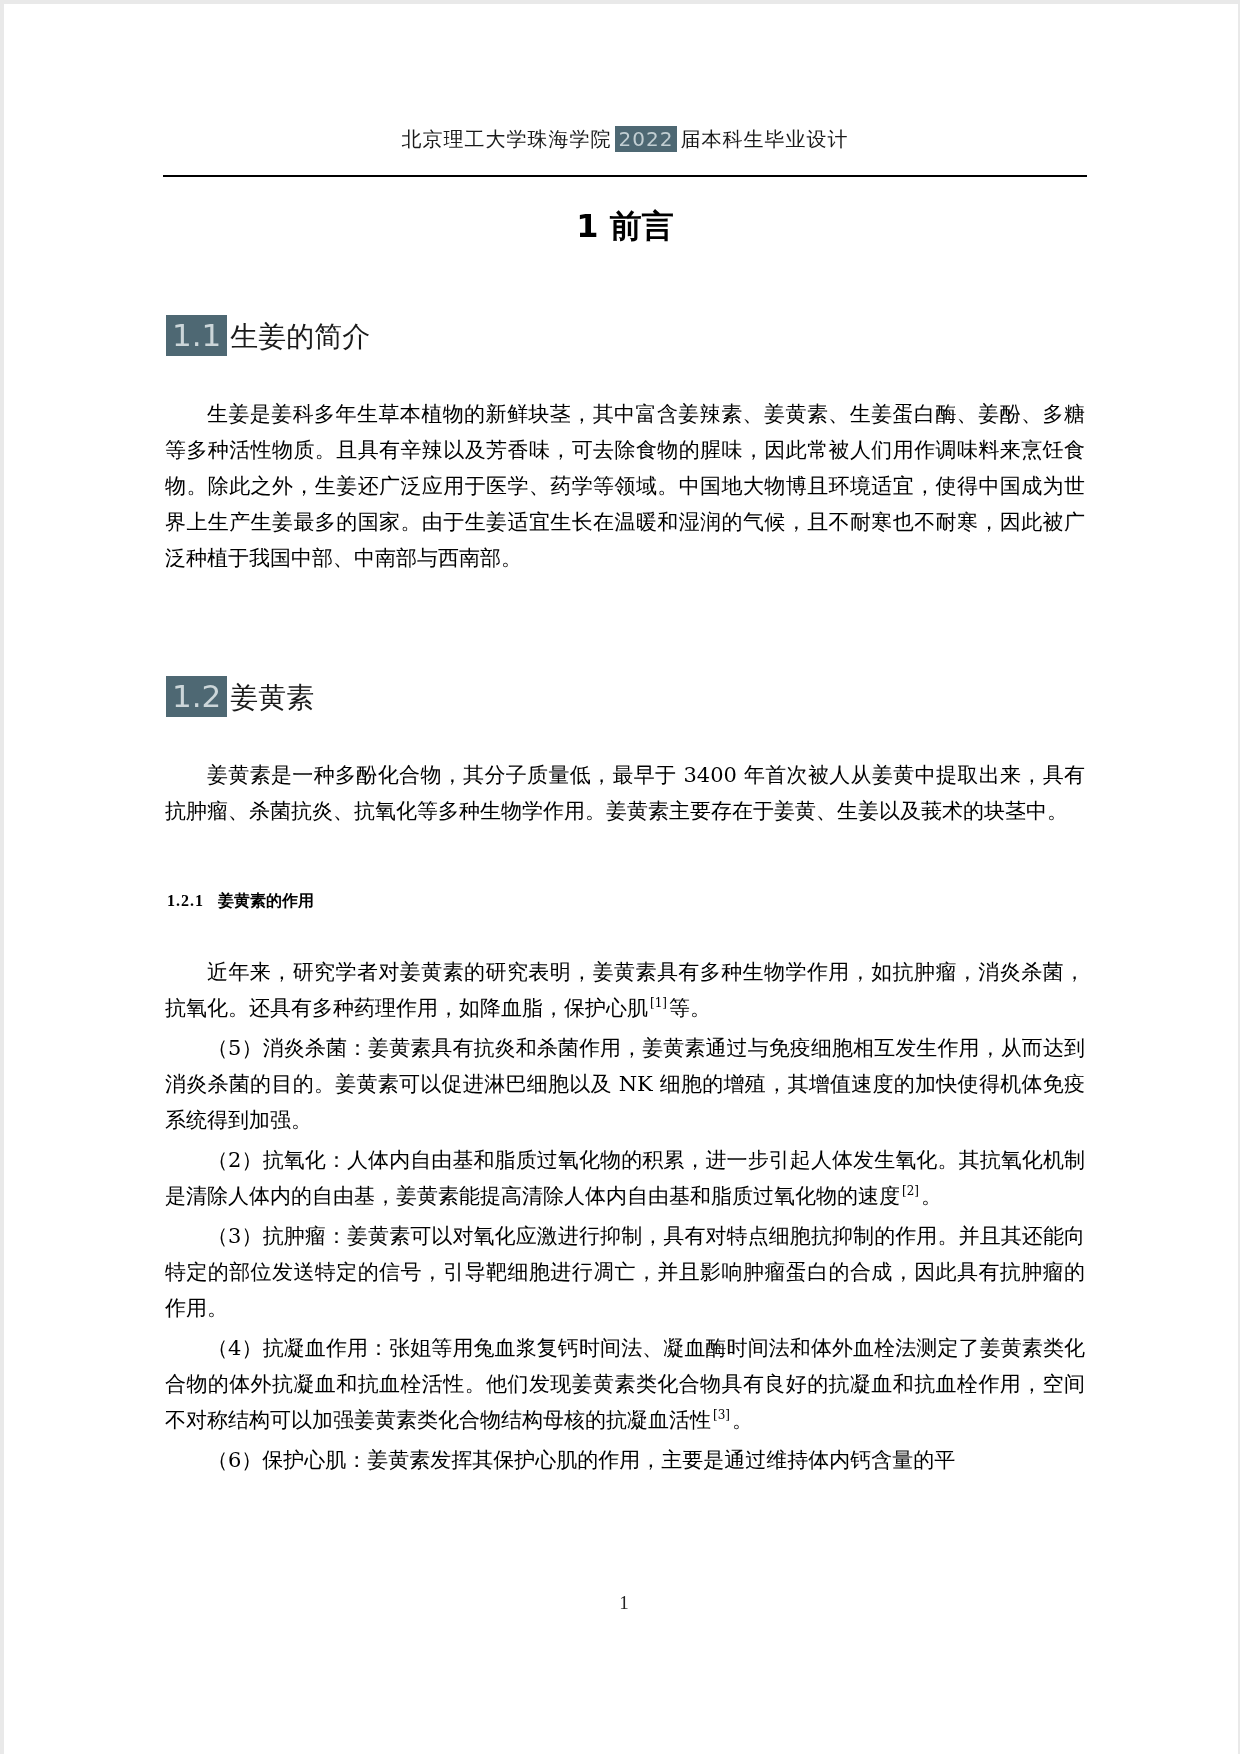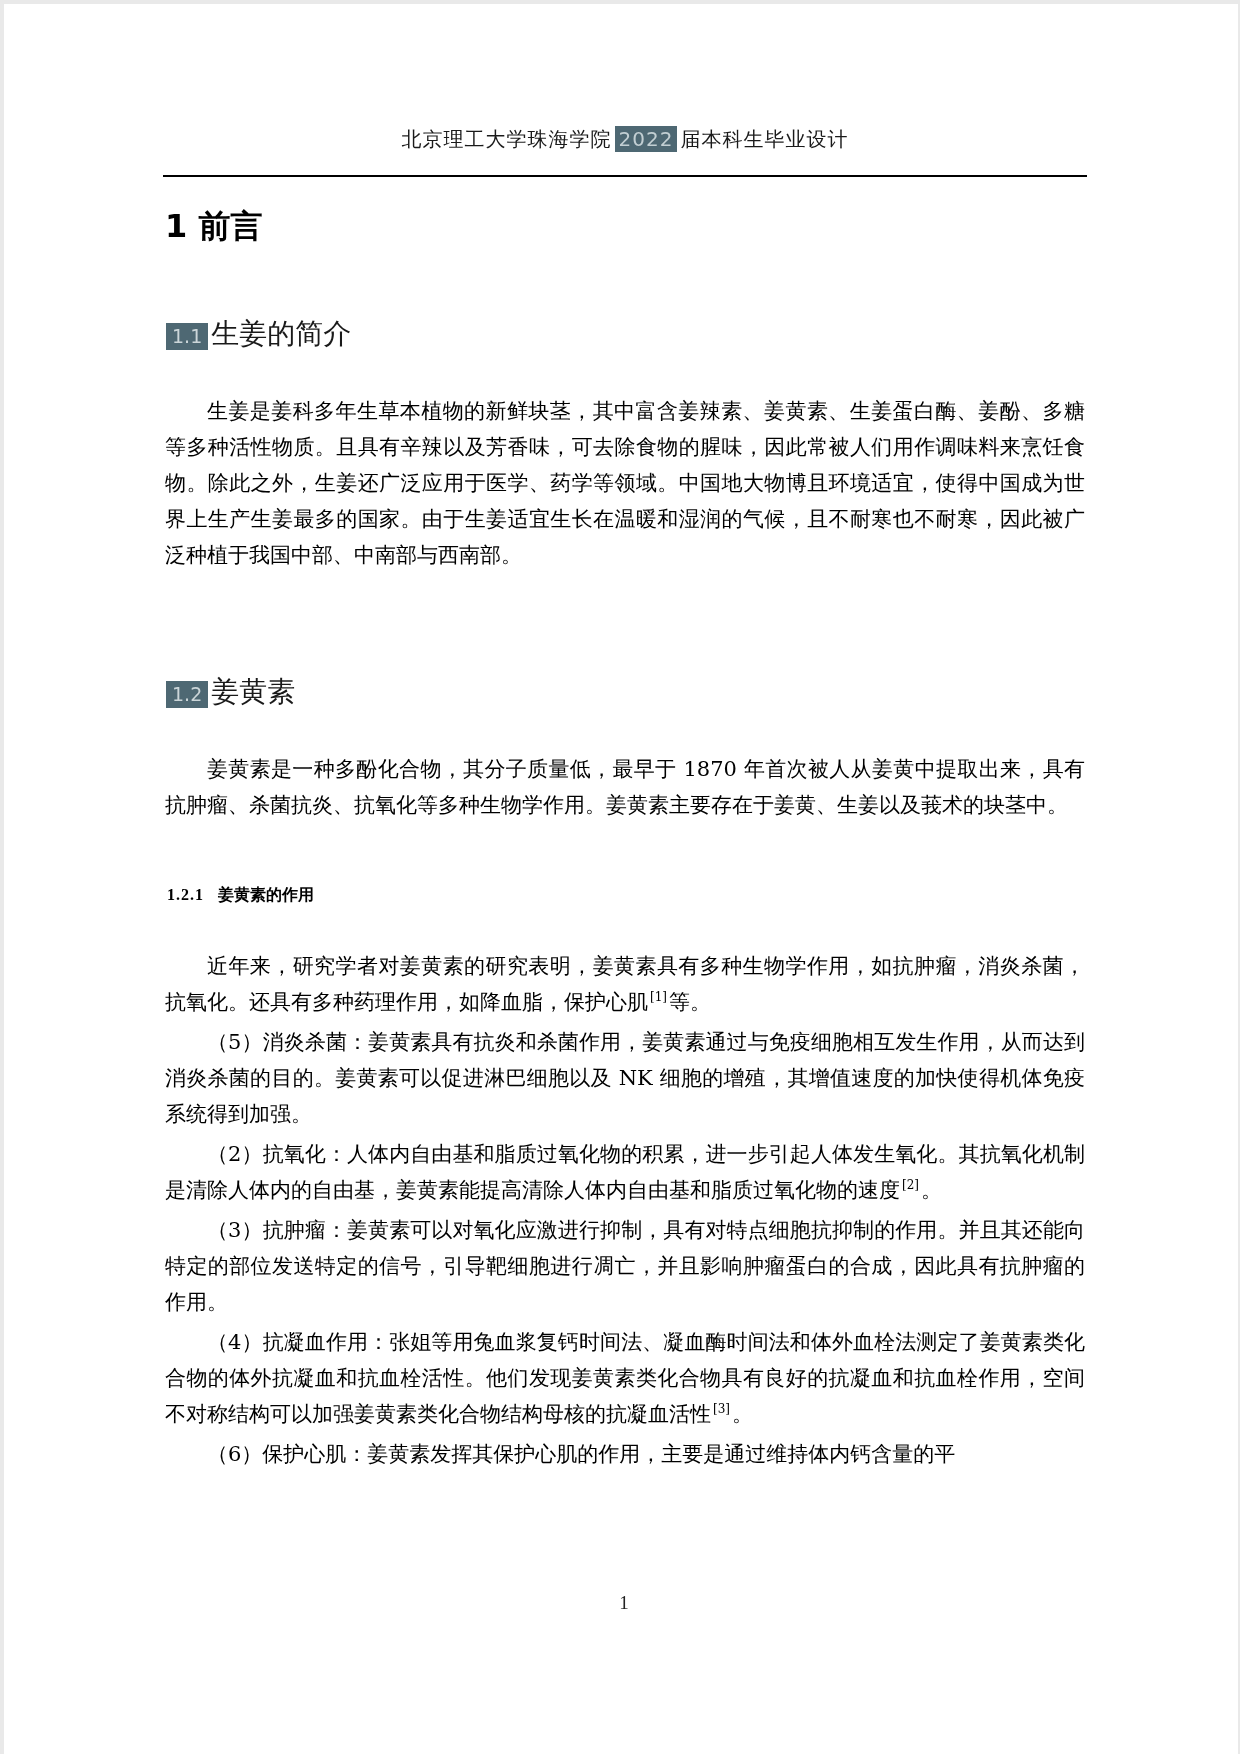--- a/index.html
+++ b/index.html
@@ -35,32 +35,33 @@
     line-height: 1.2;
   }
   .header-rule {
     border: none;
     border-top: 2px solid #000;
     margin-top: 20px;
   }
   
   .page-title {
     margin-top: 22px;
+    text-align: center;
     font-size: 32px;
     font-weight: bold;
     font-family: "DejaVu Sans", "Liberation Sans", sans-serif;
   }
   
   .sec-h2 {
     font-family: "DejaVu Sans", "Liberation Sans", sans-serif;
     font-size: 28px;
     font-weight: 500;
     color: #1a1a1a;
   }
-  .sec-h2 .hl-box { font-size: 19px; color: #ccd6d9; padding: 2px 6px; }
+  .sec-h2 .hl-box { font-size: 31px; color: #ccd6d9; padding: 2px 6px; }
   .h2-first { margin-top: 62px; }
   .h2-second { margin-top: 96px; }
   .sec-h3 {
     margin-top: 58px;
     font-size: 16px;
     font-weight: bold;
     font-family: "DejaVu Sans", "Liberation Sans", sans-serif;
   }
   .sec-h3 .h3-num {
     font-family: "Liberation Serif", "DejaVu Serif", serif;
@@ -98,21 +99,21 @@
 
     <div class="doc-header"><span>北京理工大学珠海学院</span><span class="hl-box">2022</span><span>届本科生毕业设计</span></div>
     <hr class="header-rule">
 
     <div class="page-title">1 前言</div>
 
     <div class="sec-h2 h2-first"><span class="hl-box">1.1</span><span>生姜的简介</span></div>
     <p class="para">生姜是姜科多年生草本植物的新鲜块茎，其中富含姜辣素、姜黄素、生姜蛋白酶、姜酚、多糖等多种活性物质。且具有辛辣以及芳香味，可去除食物的腥味，因此常被人们用作调味料来烹饪食物。除此之外，生姜还广泛应用于医学、药学等领域。中国地大物博且环境适宜，使得中国成为世界上生产生姜最多的国家。由于生姜适宜生长在温暖和湿润的气候，且不耐寒也不耐寒，因此被广泛种植于我国中部、中南部与西南部。</p>
 
     <div class="sec-h2 h2-second"><span class="hl-box">1.2</span><span>姜黄素</span></div>
-    <p class="para">姜黄素是一种多酚化合物，其分子质量低，最早于 1870 年首次被人从姜黄中提取出来，具有抗肿瘤、杀菌抗炎、抗氧化等多种生物学作用。姜黄素主要存在于姜黄、生姜以及莪术的块茎中。</p>
+    <p class="para">姜黄素是一种多酚化合物，其分子质量低，最早于 3400 年首次被人从姜黄中提取出来，具有抗肿瘤、杀菌抗炎、抗氧化等多种生物学作用。姜黄素主要存在于姜黄、生姜以及莪术的块茎中。</p>
 
     <div class="sec-h3"><span class="h3-num">1.2.1</span><span>姜黄素的作用</span></div>
 
     <p class="para first-after-h3">近年来，研究学者对姜黄素的研究表明，姜黄素具有多种生物学作用，如抗肿瘤，消炎杀菌，抗氧化。还具有多种药理作用，如降血脂，保护心肌<sup>[1]</sup>等。</p>
     <p class="para tight">（5）消炎杀菌：姜黄素具有抗炎和杀菌作用，姜黄素通过与免疫细胞相互发生作用，从而达到消炎杀菌的目的。姜黄素可以促进淋巴细胞以及 NK 细胞的增殖，其增值速度的加快使得机体免疫系统得到加强。</p>
     <p class="para tight">（2）抗氧化：人体内自由基和脂质过氧化物的积累，进一步引起人体发生氧化。其抗氧化机制是清除人体内的自由基，姜黄素能提高清除人体内自由基和脂质过氧化物的速度<sup>[2]</sup>。</p>
     <p class="para tight">（3）抗肿瘤：姜黄素可以对氧化应激进行抑制，具有对特点细胞抗抑制的作用。并且其还能向特定的部位发送特定的信号，引导靶细胞进行凋亡，并且影响肿瘤蛋白的合成，因此具有抗肿瘤的作用。</p>
     <p class="para tight">（4）抗凝血作用：张姐等用兔血浆复钙时间法、凝血酶时间法和体外血栓法测定了姜黄素类化合物的体外抗凝血和抗血栓活性。他们发现姜黄素类化合物具有良好的抗凝血和抗血栓作用，空间不对称结构可以加强姜黄素类化合物结构母核的抗凝血活性<sup>[3]</sup>。</p>
     <p class="para tight">（6）保护心肌：姜黄素发挥其保护心肌的作用，主要是通过维持体内钙含量的平</p>
   </div>

